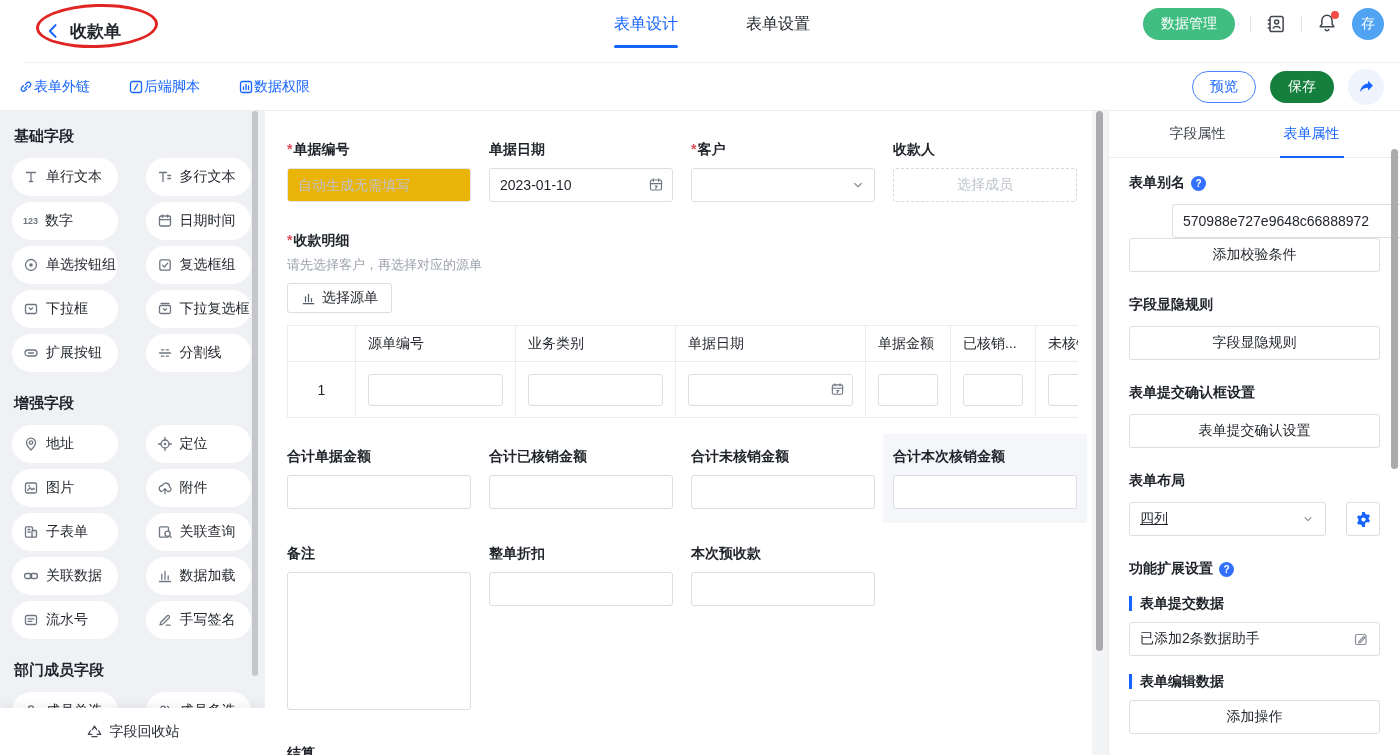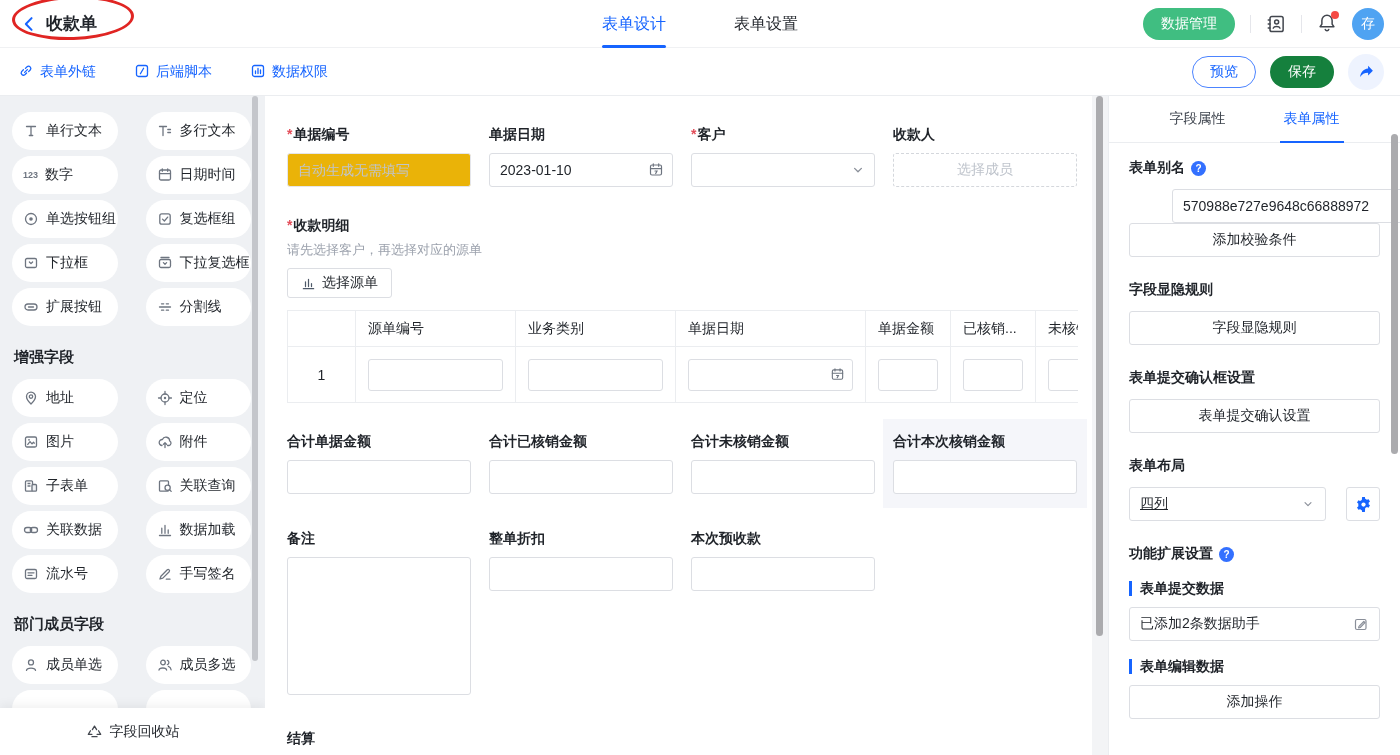--- a/index.html
+++ b/index.html
@@ -1,22 +1,22 @@
 <!DOCTYPE html>
 <html><head>
 <meta charset="utf-8">
 <style>
   * { margin:0; padding:0; box-sizing:border-box; }
   html,body { width:1400px; height:755px; overflow:hidden; background:#fff;
     font-family:"Liberation Sans","DejaVu Sans",sans-serif; color:#1F2329; font-size:14px; }
   .app { display:flex; flex-direction:column; width:1400px; height:755px; }
 
   
-  .topbar { height:48px; background:#fff; border-bottom:1px solid #F0F1F3; position:relative;
-    display:flex; align-items:center; flex-shrink:0; }
+  .topbar { height:63px; background:#fff; border-bottom:1px solid #F0F1F3; position:relative;
+    display:flex; align-items:center; flex-shrink:0;margin-left:24px; }
   .back-wrap { display:flex; align-items:center; margin-left:20px; position:relative; }
   .back-ic { width:18px; height:18px; color:#1664FF; cursor:pointer; }
   .doc-title { font-size:17px; font-weight:700; margin-left:8px; }
   .annot { position:absolute; left:-8px; top:-16px; width:122px; height:44px;
     border:3px solid #E02523; border-radius:50%; transform:rotate(-2deg); pointer-events:none; }
   .center-tabs { position:absolute; left:50%; transform:translateX(-50%); top:0; height:48px;
     display:flex; gap:68px; }
   .htab { height:48px; display:flex; align-items:center; font-size:16px; color:#1F2329;
     position:relative; cursor:pointer; }
   .htab.active { color:#1664FF; }
@@ -30,21 +30,21 @@
   .bell-wrap { position:relative; cursor:pointer; }
   .bell-dot { position:absolute; top:-2px; right:-2px; width:8px; height:8px; border-radius:50%;
     background:#F54A45; }
   .avatar { width:32px; height:32px; border-radius:50%; background:#4FA3F2; color:#fff;
     display:flex; align-items:center; justify-content:center; font-size:14px; cursor:pointer; }
 
   
   .subbar { height:48px; background:#fff; border-bottom:1px solid #EBEDF0; display:flex;
     align-items:center; justify-content:space-between; flex-shrink:0; }
   .sub-left { display:flex; align-items:center; gap:38px; margin-left:18px; }
-  .tool-link { display:flex; align-items:flex-start; gap:6px; color:#1664FF; font-size:14px; cursor:pointer; }
+  .tool-link { display:flex; align-items:center; color:#1664FF; font-size:14px; cursor:pointer; }
   .tool-link .ic { width:16px; height:16px; }
   .sub-right { display:flex; align-items:center; gap:14px; margin-right:16px; }
   .btn-outline { height:32px; width:64px; border-radius:16px; border:1px solid #4C84FF;
     background:#fff; color:#1664FF; font-size:14px; cursor:pointer; }
   .btn-primary { height:32px; width:64px; border-radius:16px; border:none; background:#15803d;
     color:#fff; font-size:14px; cursor:pointer; }
   .btn-share { width:36px; height:36px; border-radius:50%; border:none; background:#EEF3FE;
     display:flex; align-items:center; justify-content:center; cursor:pointer; }
 
   
@@ -218,20 +218,21 @@
         <svg width="17" height="17" viewBox="0 0 16 16">
             <path d="M9.5 5.2V2.6L14 7.2 9.5 11.8V9.2C5.9 9.2 3.7 10.6 2 13.2 2.5 8.8 4.9 5.8 9.5 5.2Z" fill="#1664FF"></path>
           </svg>
       </button>
     </div>
   </div>
 
   <div class="main">
 
     <aside class="sidebar">
+      <div class="sec-title">基础字段</div>
       <div class="pill-grid">
         <div class="pill">
           <svg class="ic" viewBox="0 0 16 16" fill="none" stroke="currentColor" stroke-width="1.3" stroke-linecap="round">
               <path d="M3.5 3.5h9M8 3.5v9M6.3 12.5h3.4"></path>
             </svg>
           <span>单行文本</span>
         </div>
         <div class="pill">
           <svg class="ic" viewBox="0 0 16 16" fill="none" stroke="currentColor" stroke-width="1.3" stroke-linecap="round">
               <path d="M2.5 3.5h7M6 3.5v9M10.8 6.5h2.7M10.8 9.5h2.7"></path>

